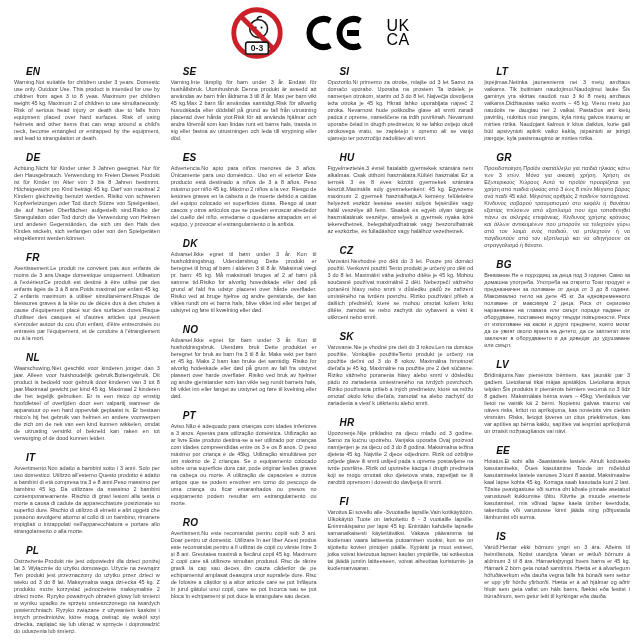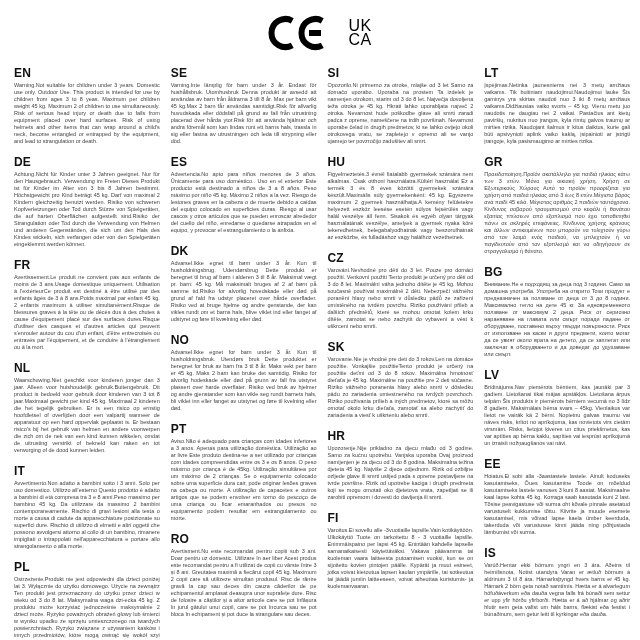--- a/index.html
+++ b/index.html
@@ -36,41 +36,60 @@
   }
   
   .columns{
     display:grid;
     grid-template-columns:repeat(4,1fr);
     column-gap:11px;
     padding:4px 10px 0 14px;
   }
   .block{margin:0 0 10px 0;}
   .lang{
-    margin:0 0 2px 0;
-    font-size:12px;
+    margin:0 0 2px 12px;
+    font-size:10px;
     font-weight:bold;
     color:#111;
     letter-spacing:0.2px;
+    font-style:italic;
   }
   .txt{
     margin:0;
     font-size:5.5px;
     line-height:7px;
     text-align:justify;
     color:#3f3f3f;
   }
 </style>
 </head>
 <body>
 
 <div class="sheet">
 
   <div class="marks-row">
 
+    <div class="mark">
+      <svg width="54" height="54" viewBox="0 0 100 100">
+
+        <g stroke="#1a1a1a" stroke-width="3" fill="none">
+          <circle cx="53" cy="42" r="16.5"></circle>
+          <path d="M50 25 q 2 -7 9 -5"></path>
+          <path d="M47 49 q 5 4 10 1"></path>
+        </g>
+        <circle cx="47.5" cy="40" r="2" fill="#1a1a1a"></circle>
+        <circle cx="58.5" cy="40" r="2" fill="#1a1a1a"></circle>
+
+        <circle cx="50" cy="50" r="43" fill="none" stroke="#cc2028" stroke-width="9"></circle>
+        <line x1="20" y1="19" x2="82" y2="81" stroke="#cc2028" stroke-width="9"></line>
+
+        <rect x="29" y="67" width="42" height="22" rx="4" fill="#ffffff" stroke="#1a1a1a" stroke-width="3"></rect>
+        <text x="50" y="84" text-anchor="middle" font-size="16" font-weight="bold" fill="#1a1a1a">0-3</text>
+      </svg>
+    </div>
 
     <div class="mark">
       <span class="sr-only">CE</span>
       <svg width="58" height="38" viewBox="0 0 116 72">
         <g stroke="#000000" stroke-width="12" fill="none">
 
           <path d="M 48.5 11.5 A 28 28 0 1 0 48.5 60.5"></path>
 
           <path d="M 108.5 11.5 A 28 28 0 1 0 108.5 60.5"></path>
           <line x1="82" y1="36" x2="106" y2="36"></line>

